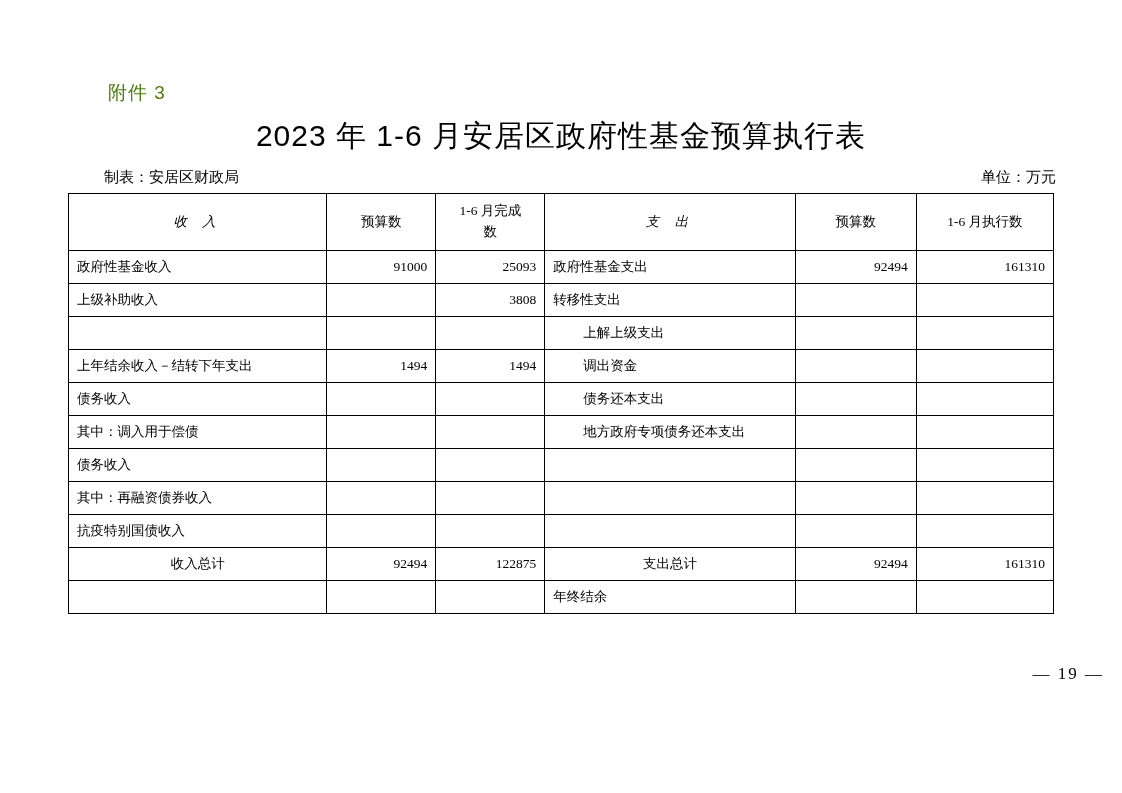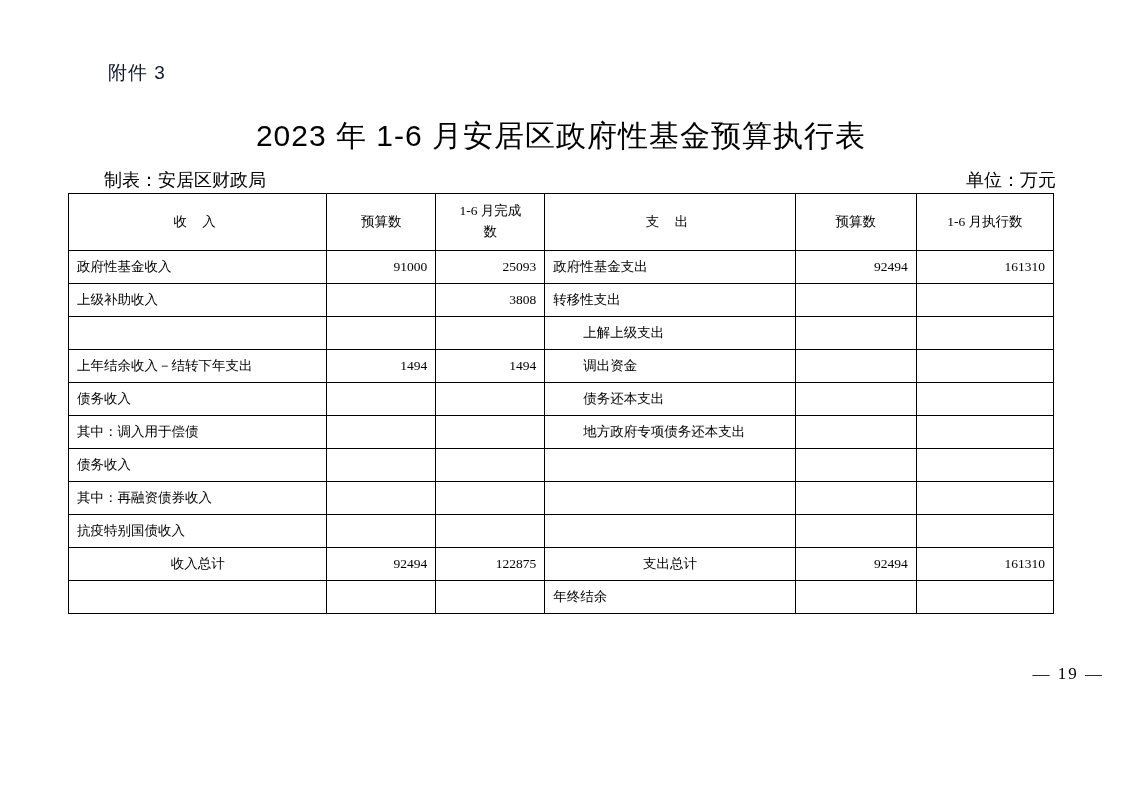--- a/index.html
+++ b/index.html
@@ -17,45 +17,45 @@
   }
   .page {
     position: absolute;
     left: 0; top: 0;
     width: 1122px;
     height: 793px;
   }
   .attachment-label {
     position: absolute;
     left: 108px;
-    top: 60px;
+    top: 80px;
     font-family: "Liberation Sans", "DejaVu Sans", sans-serif;
     font-size: 19px;
     letter-spacing: 1px;
-    color: #0f172a;
+    color: #4d7c0f;
   }
   .doc-title {
     position: absolute;
     left: 0;
     top: 116px;
     width: 1122px;
     text-align: center;
     font-family: "Liberation Sans", "DejaVu Sans", sans-serif;
     font-size: 30px;
     font-weight: normal;
     letter-spacing: 1px;
   }
   .meta-row {
     position: absolute;
     left: 104px;
     top: 168px;
     width: 952px;
     display: flex;
     justify-content: space-between;
-    font-size: 18px;
+    font-size: 15px;
     font-family: "Liberation Serif", "DejaVu Serif", serif;
   }
   table.budget {
     position: absolute;
     left: 68px;
     top: 193px;
     border-collapse: collapse;
     table-layout: fixed;
     width: 986px;
     font-size: 13.5px;
@@ -81,21 +81,21 @@
   .hdr-2line {
     display: block;
     line-height: 1.55;
   }
   .num { text-align: right; padding-right: 10px; }
   .ind0 { padding-left: 24px; }
   .ind1 { padding-left: 44px; }
   .ind2 { padding-left: 64px; }
   .expname { padding-left: 20px; }
   .expname.ind1 { padding-left: 38px; }
-  .spaced { letter-spacing: 6px; }
+  .spaced { letter-spacing: 6px; font-style: italic; }
   .total-cell { text-align: center; }
   .page-number {
     position: absolute;
     left: 0;
     top: 664px;
     width: 1080px;
     text-align: right;
     font-size: 17px;
     letter-spacing: 2px;
     font-family: "Liberation Serif", "DejaVu Serif", serif;

